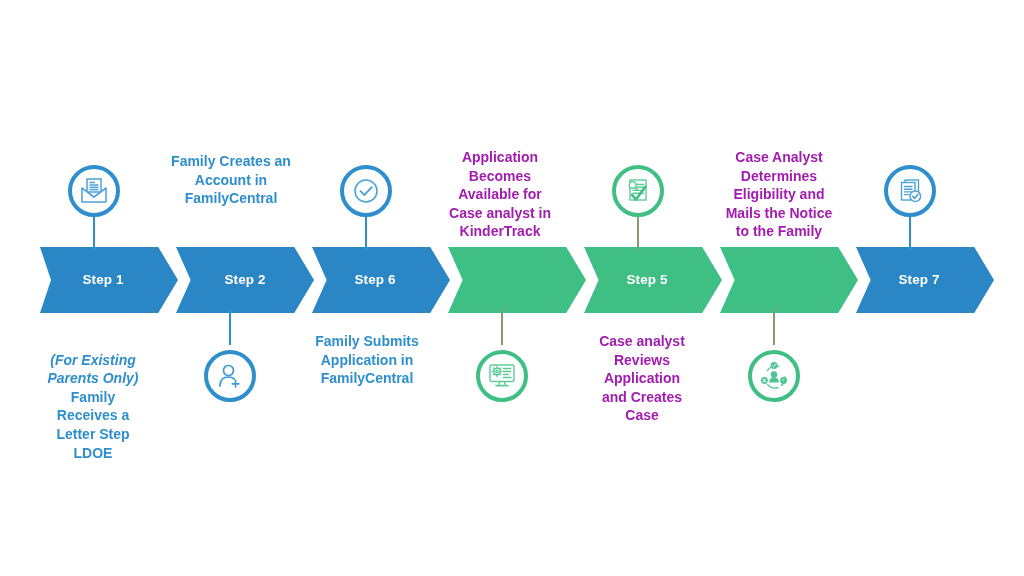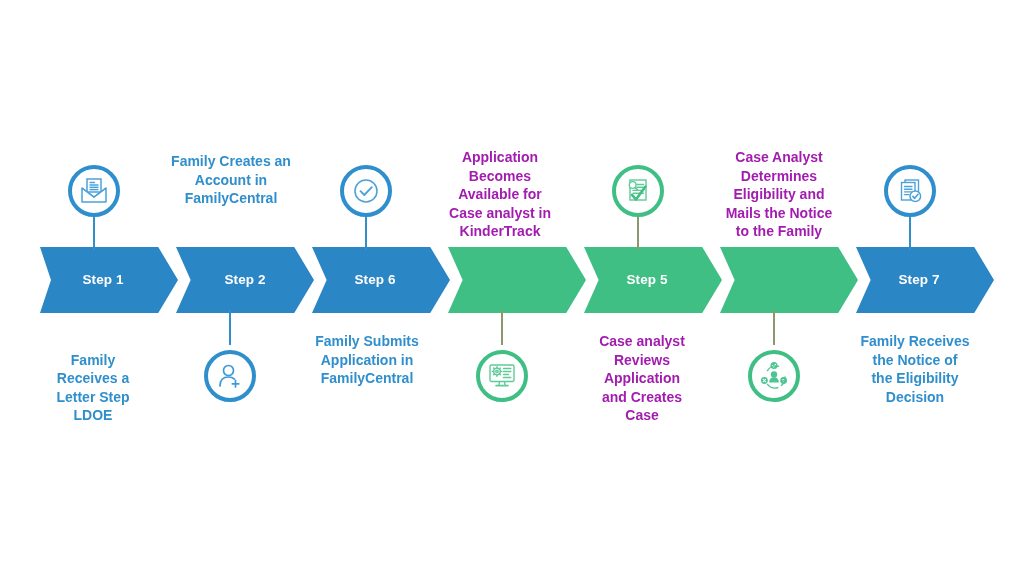--- a/index.html
+++ b/index.html
@@ -236,21 +236,22 @@
         <line x1="9.5" y1="12.2" x2="17" y2="12.2" stroke-linecap="round"></line>
         <line x1="9.5" y1="14.9" x2="17" y2="14.9" stroke-linecap="round"></line>
         <line x1="9.5" y1="17.6" x2="14" y2="17.6" stroke-linecap="round"></line>
         <circle cx="20.3" cy="19.3" r="5.3" fill="#fff" stroke="#4da3d8" stroke-width="1.5"></circle>
         <path d="M17.9 19.4 L19.7 21.3 L23 17.3" stroke="#4da3d8" stroke-width="1.7" stroke-linecap="round" stroke-linejoin="round" fill="none"></path>
       </svg>
     </span>
   </div>
 
   <div class="cap" style="left:14px; top:332px; width:158px;">
-    <span>Family
+    <span class="ital">(For Existing
+Parents Only)</span><span>Family
 Receives a
 Letter Step
 LDOE</span>
   </div>
 
   <div class="cap" style="left:150px; top:152px; width:162px;">Family Creates an
 Account in
 FamilyCentral</div>
 
   <div class="cap" style="left:288px; top:332px; width:158px;">Family Submits
@@ -268,18 +269,14 @@
 Application
 and Creates
 Case</div>
 
   <div class="cap green" style="left:704px; top:148px; width:150px;">Case Analyst
 Determines
 Eligibility and
 Mails the Notice
 to the Family</div>
 
-  <div class="cap" style="left:840px; top:332px; width:150px;">Family Receives
-the Notice of
-the Eligibility
-Decision</div>
 
 </div>
 
 </body></html>

